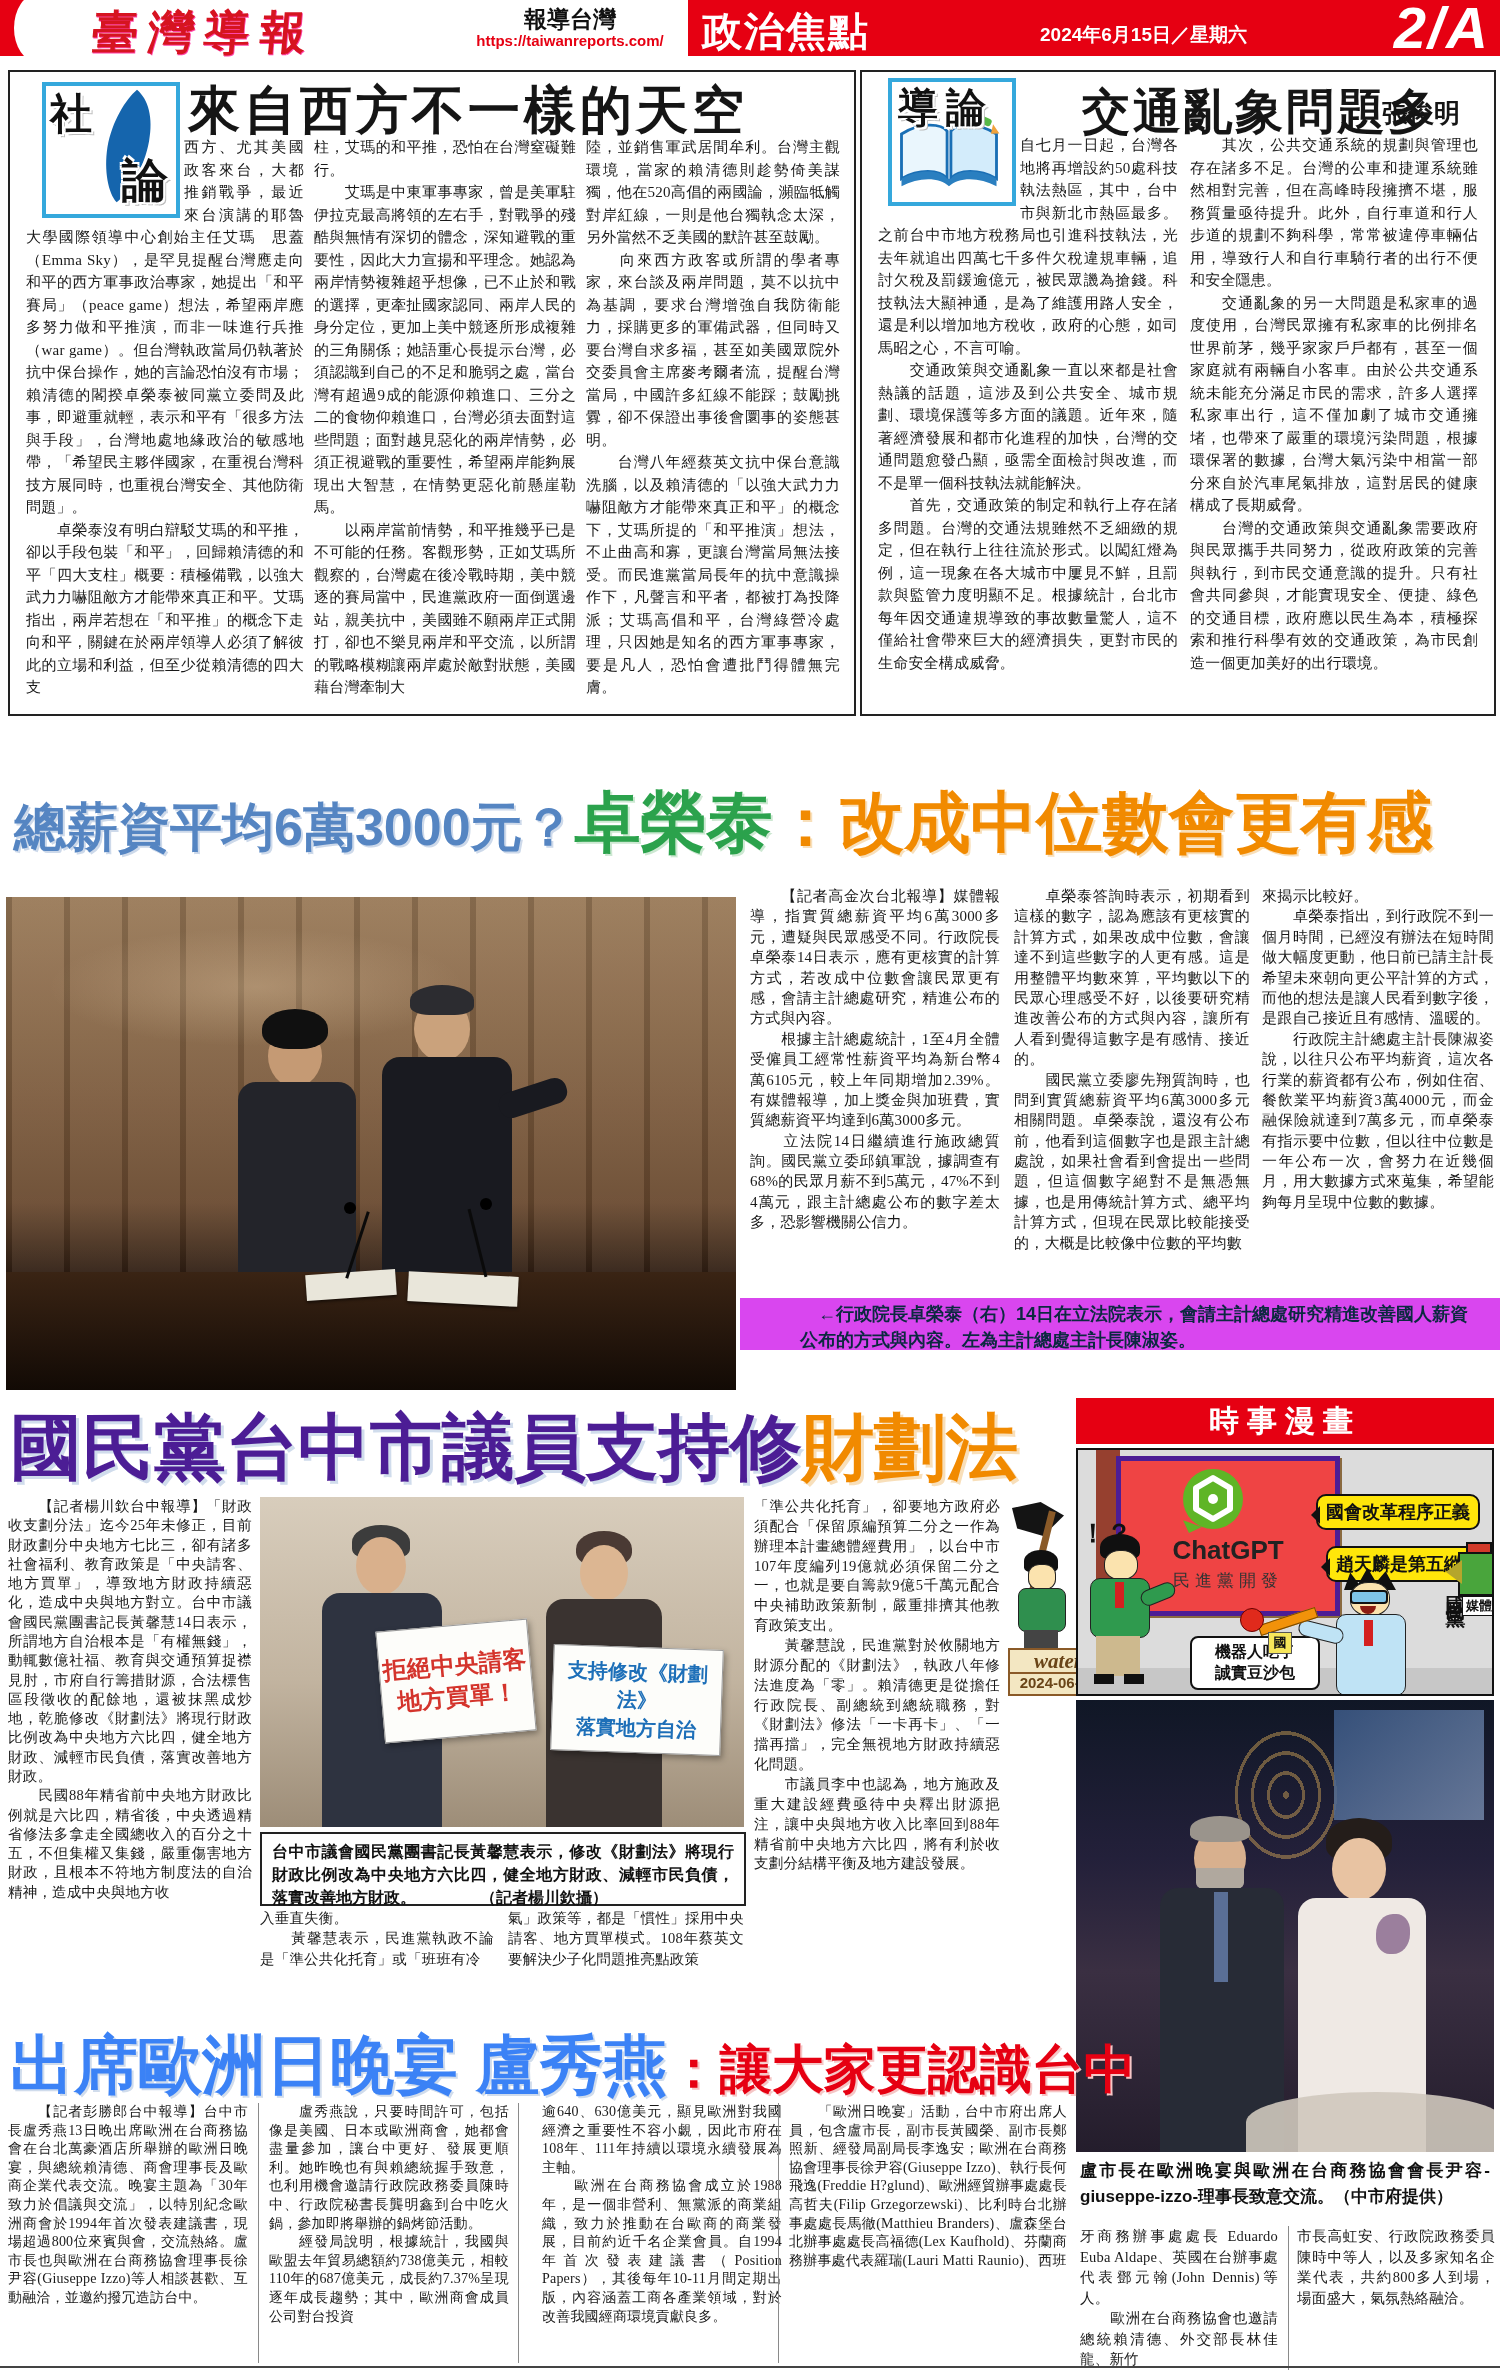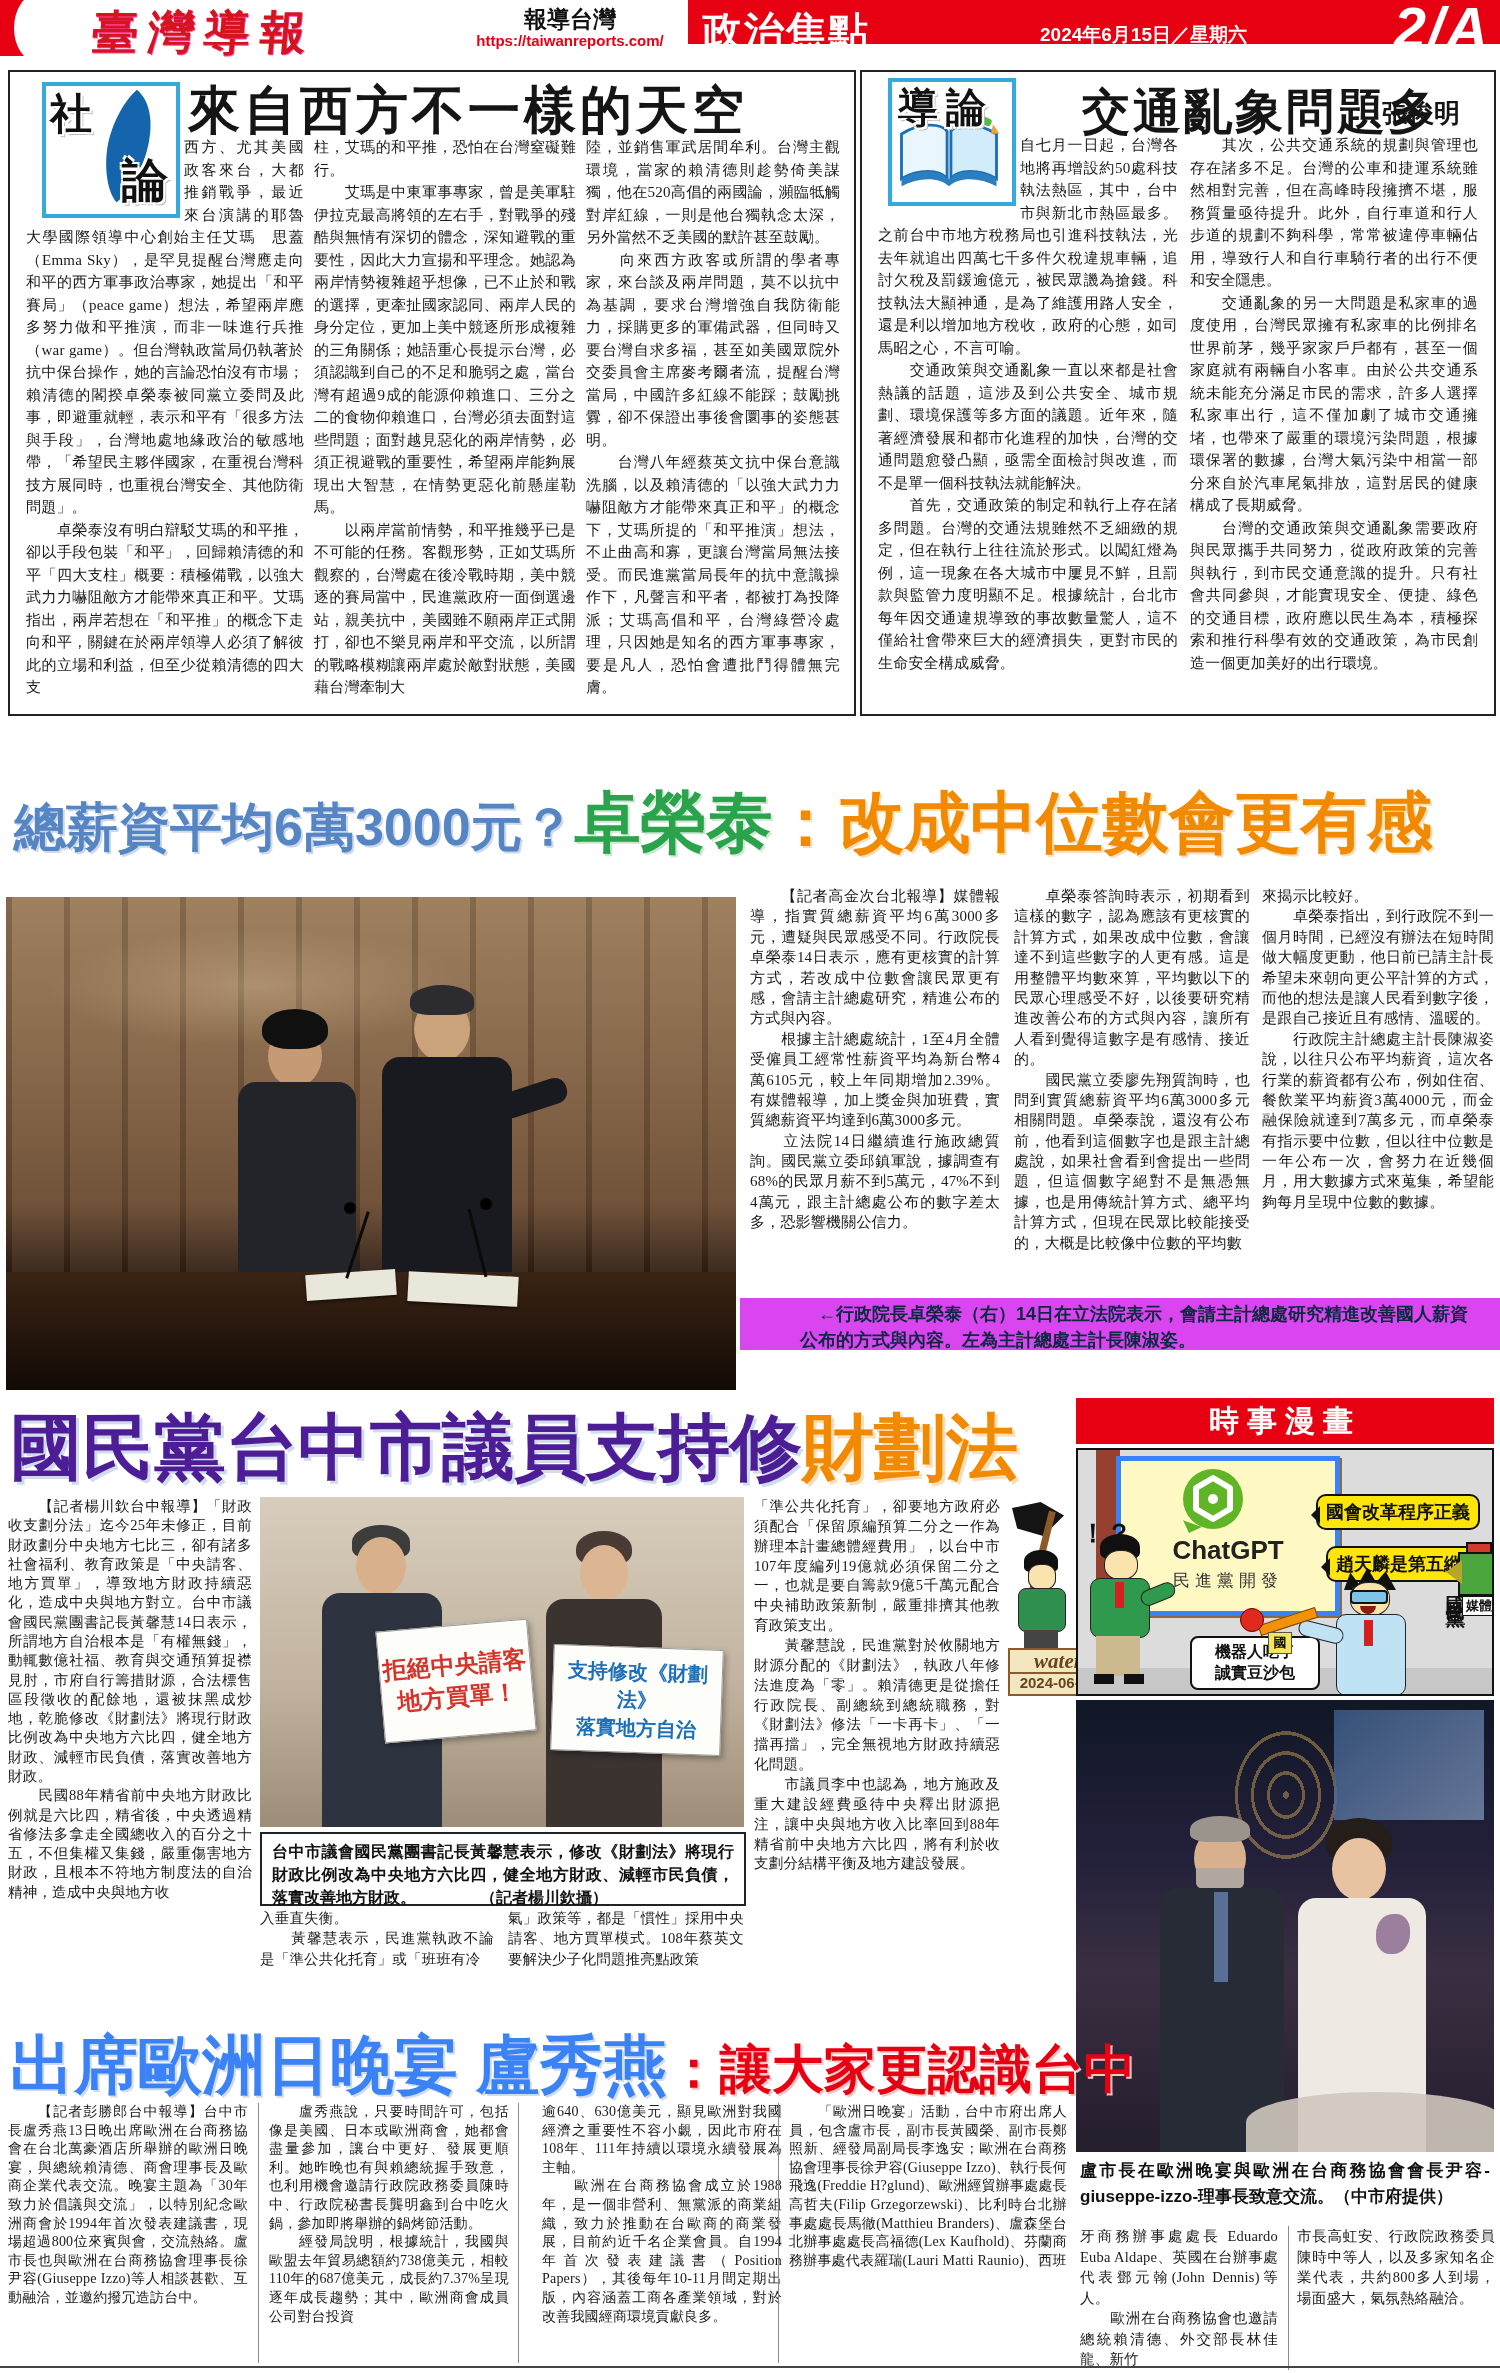--- a/index.html
+++ b/index.html
@@ -7,21 +7,21 @@
         font-family:"Liberation Serif","DejaVu Serif",serif;color:#111;}
   .sans{font-family:"Liberation Sans","DejaVu Sans",sans-serif;}
   
   .hdr{position:absolute;left:0;top:0;width:1500px;height:56px;background:#fff;}
   .hdr-bracket{position:absolute;left:0;top:0;width:34px;height:56px;background:#e60012;border-radius:0 0 0 0;}
   .hdr-bracket:after{content:"";position:absolute;left:14px;top:-6px;width:46px;height:68px;background:#fff;border-radius:50%;}
   .masthead{position:absolute;left:92px;top:2px;font-size:46px;font-weight:900;color:#d61420;
             letter-spacing:10px;transform:skewX(-5deg);text-shadow:1px 1px 0 #f4a;}
   .tagline{position:absolute;left:455px;top:4px;width:230px;text-align:center;font-size:23px;font-weight:bold;color:#111;}
   .siteurl{position:absolute;left:440px;top:32px;width:260px;text-align:center;font-size:15px;font-weight:bold;color:#e60012;}
-  .redband{position:absolute;left:688px;top:0;width:812px;height:44px;background:#e60012;}
+  .redband{position:absolute;left:688px;top:0;width:812px;height:56px;background:#e60012;}
   .section-title{position:absolute;left:14px;top:4px;font-size:40px;font-weight:900;color:#fff;letter-spacing:2px;}
   .hdr-date{position:absolute;left:352px;top:22px;font-size:19px;color:#fff;font-weight:bold;}
   .pageno{position:absolute;right:10px;top:-6px;font-size:58px;font-weight:900;font-style:italic;color:#fff;letter-spacing:2px;}
   
   .tbox{position:absolute;border:2px solid #222;background:#fff;}
   .badgebox{position:absolute;border:4px solid #35a8dc;background:#fff;}
   .badge-ch{position:absolute;font-weight:900;color:#111;font-family:"Liberation Sans","DejaVu Sans",sans-serif;
             text-shadow:2px 2px 0 #fff,-2px -2px 0 #fff,2px -2px 0 #fff,-2px 2px 0 #fff, 3px 3px 0 #bbb;}
   .ed-title{position:absolute;font-weight:900;color:#151515;font-family:"Liberation Sans","DejaVu Sans",sans-serif;white-space:nowrap;}
   .bodycol{position:absolute;font-size:15px;line-height:1.5;text-align:justify;white-space:pre-line;
@@ -63,21 +63,21 @@
   .capbox{position:absolute;border:2px solid #222;background:#fff;font-family:"Liberation Sans","DejaVu Sans",sans-serif;
           font-weight:bold;font-size:16px;line-height:1.45;padding:6px 10px;text-align:justify;color:#111;}
   .cap3{position:absolute;font-family:"Liberation Sans","DejaVu Sans",sans-serif;font-weight:bold;font-size:17px;
         line-height:1.5;text-align:justify;color:#111;}
   
   .comic-hdr{position:absolute;background:#e60012;color:#fff;font-family:"Liberation Sans","DejaVu Sans",sans-serif;
              font-weight:900;font-size:30px;text-align:center;letter-spacing:8px;line-height:46px;}
   .comic{position:absolute;border:2px solid #111;background:#dcdcdc;overflow:hidden;}
   .comic .floor{position:absolute;left:0;bottom:0;width:100%;height:26px;background:#c7c7c7;}
   .comic .pillar{position:absolute;left:18px;top:0;width:24px;height:200px;background:#96402f;}
-  .board{position:absolute;left:38px;top:6px;width:214px;height:150px;background:#fef9c3;border:5px solid #3b82f6;box-shadow:2px 2px 0 #8a6a40;}
+  .board{position:absolute;left:38px;top:6px;width:214px;height:150px;background:#ef4444;border:5px solid #4c1d95;box-shadow:2px 2px 0 #8a6a40;}
   .gptlogo{position:absolute;left:60px;top:6px;width:64px;height:64px;}
   .gpt-tail{position:absolute;left:58px;top:62px;width:0;height:0;border:10px solid transparent;border-top-color:#5fb526;transform:rotate(20deg);}
   .gpt-word{position:absolute;left:0;top:74px;width:100%;text-align:center;font-family:"Liberation Sans","DejaVu Sans",sans-serif;font-weight:bold;font-size:26px;color:#222;}
   .gpt-sub{position:absolute;left:0;top:108px;width:100%;text-align:center;font-family:"Liberation Sans","DejaVu Sans",sans-serif;font-size:17px;letter-spacing:5px;color:#333;}
   .bub{position:absolute;background:#ffe60a;border:2px solid #111;border-radius:10px;padding:4px 8px;
        font-family:"Liberation Sans","DejaVu Sans",sans-serif;font-weight:bold;font-size:18px;white-space:nowrap;}
   .bub:before{content:"";position:absolute;left:-16px;top:10px;border:9px solid transparent;border-right-color:#111;}
   .whitebub{position:absolute;background:#fff;border:2px solid #111;border-radius:8px;padding:4px 8px;text-align:center;
        font-family:"Liberation Sans","DejaVu Sans",sans-serif;font-weight:bold;font-size:16px;line-height:1.3;white-space:pre-line;}
   .exclaim{position:absolute;font-family:"Liberation Sans","DejaVu Sans",sans-serif;font-weight:900;font-size:26px;color:#111;}

